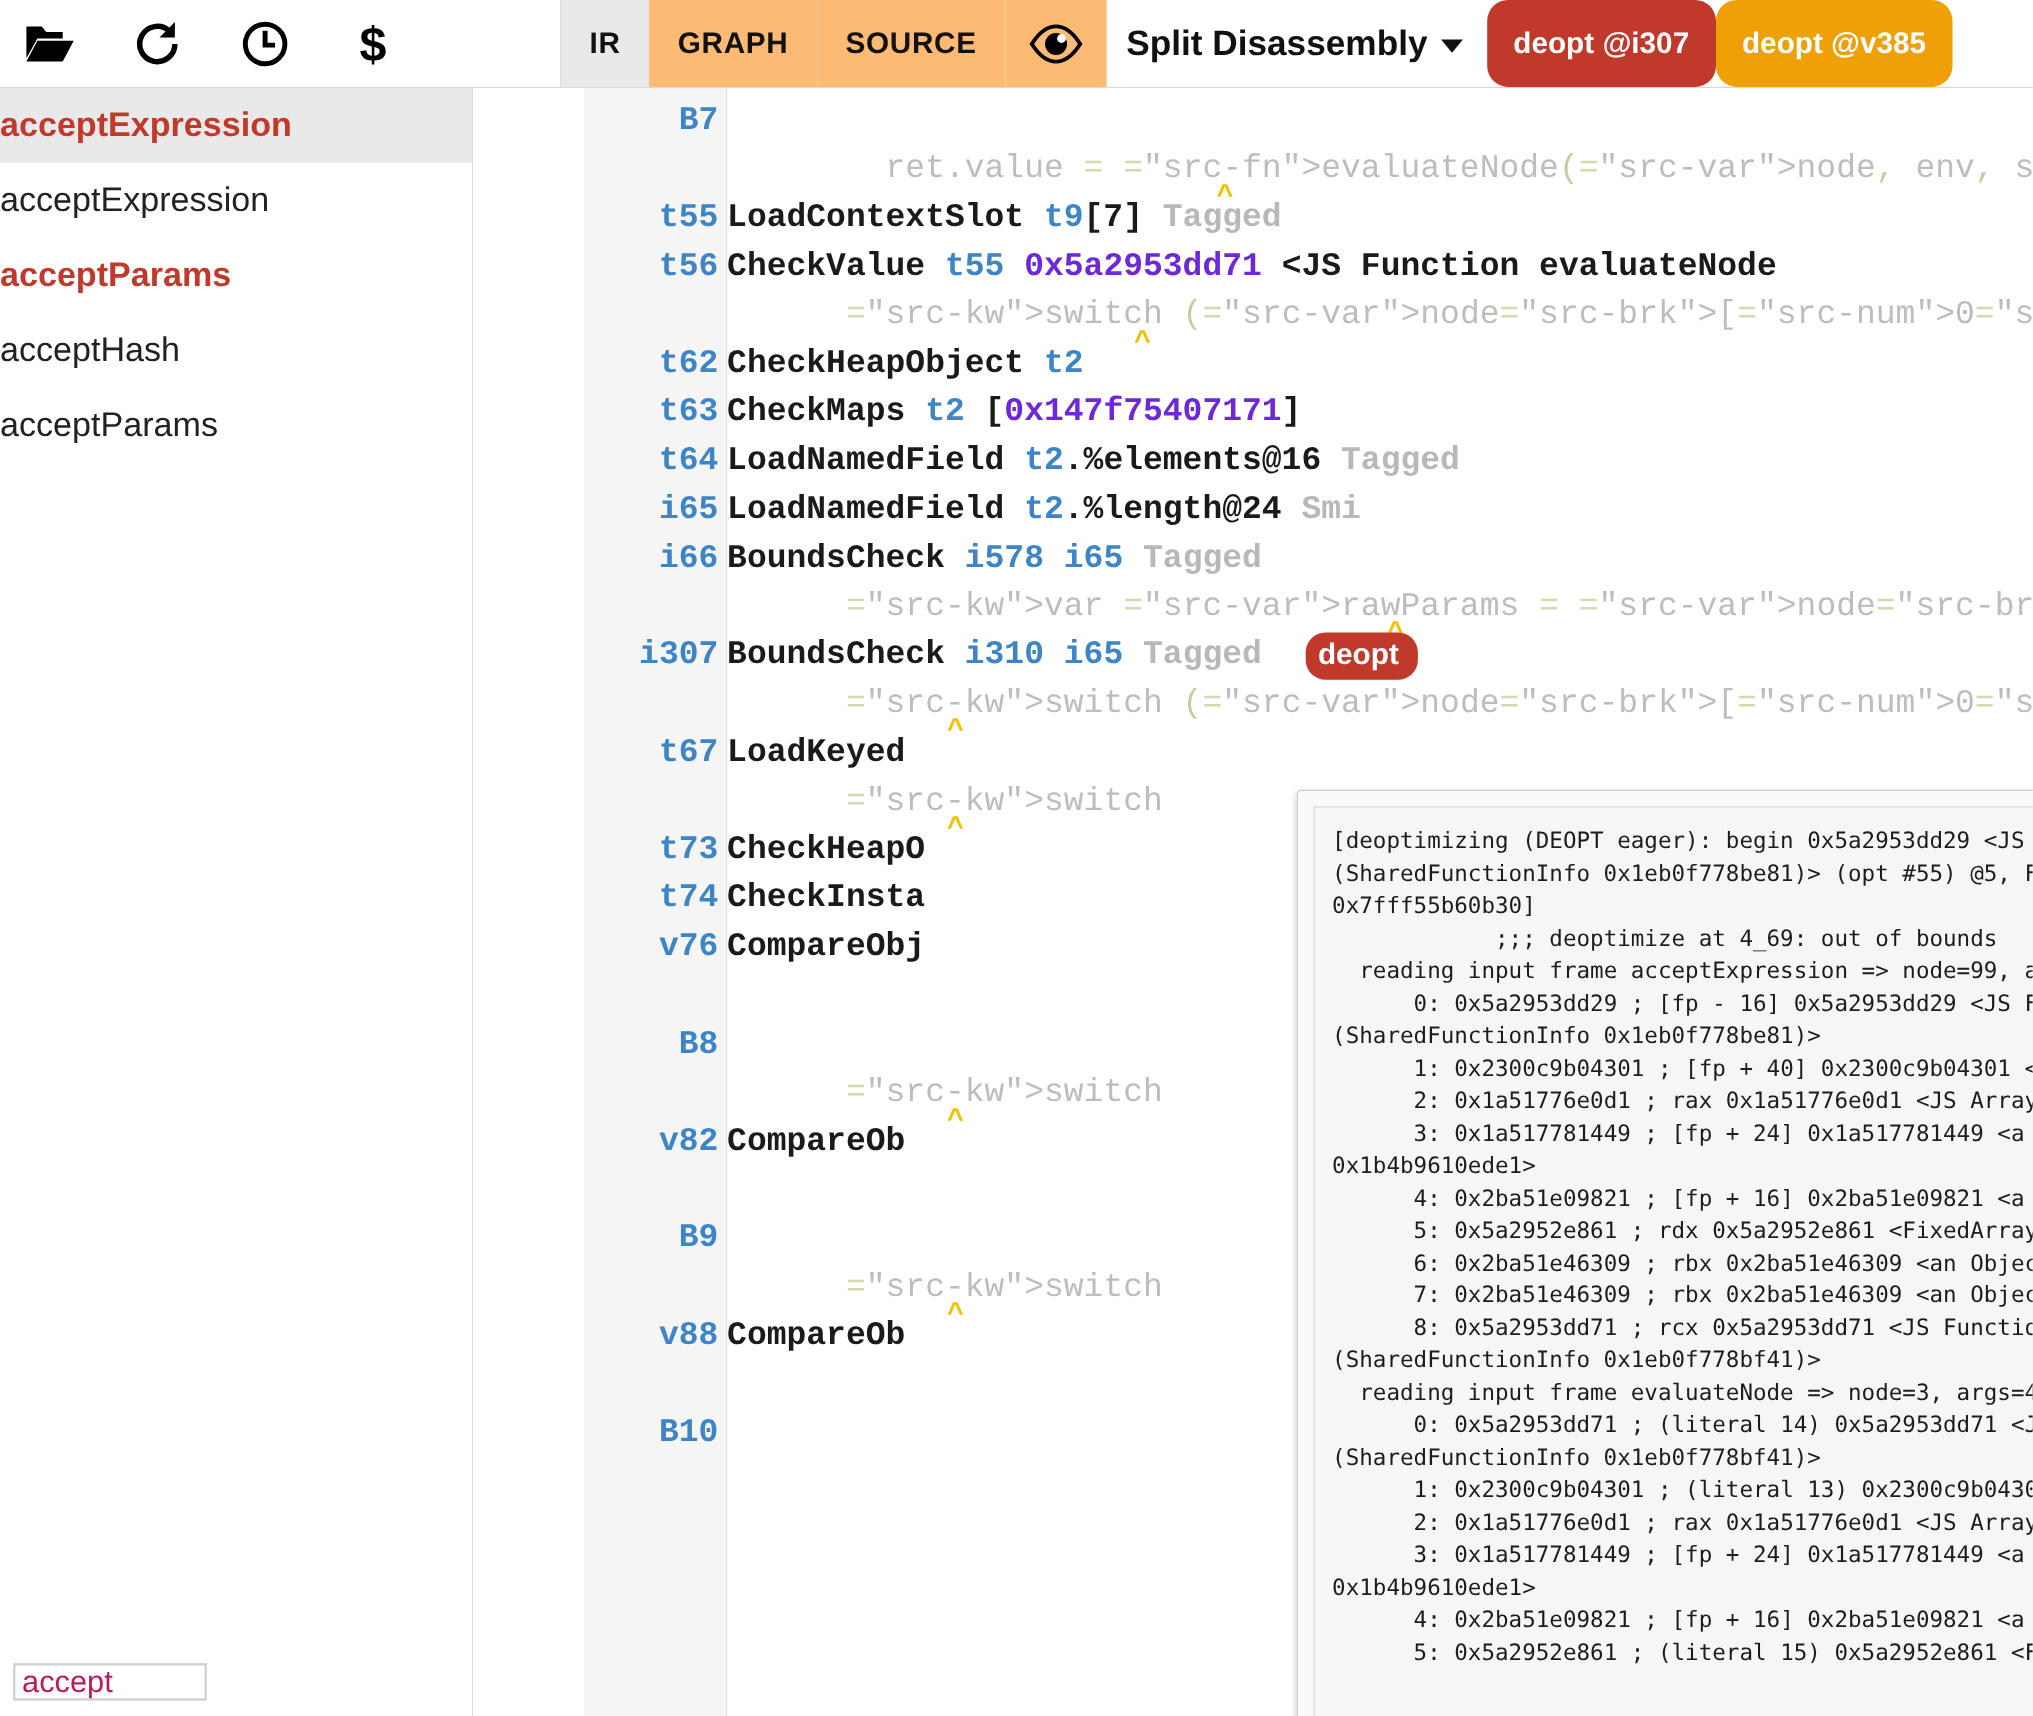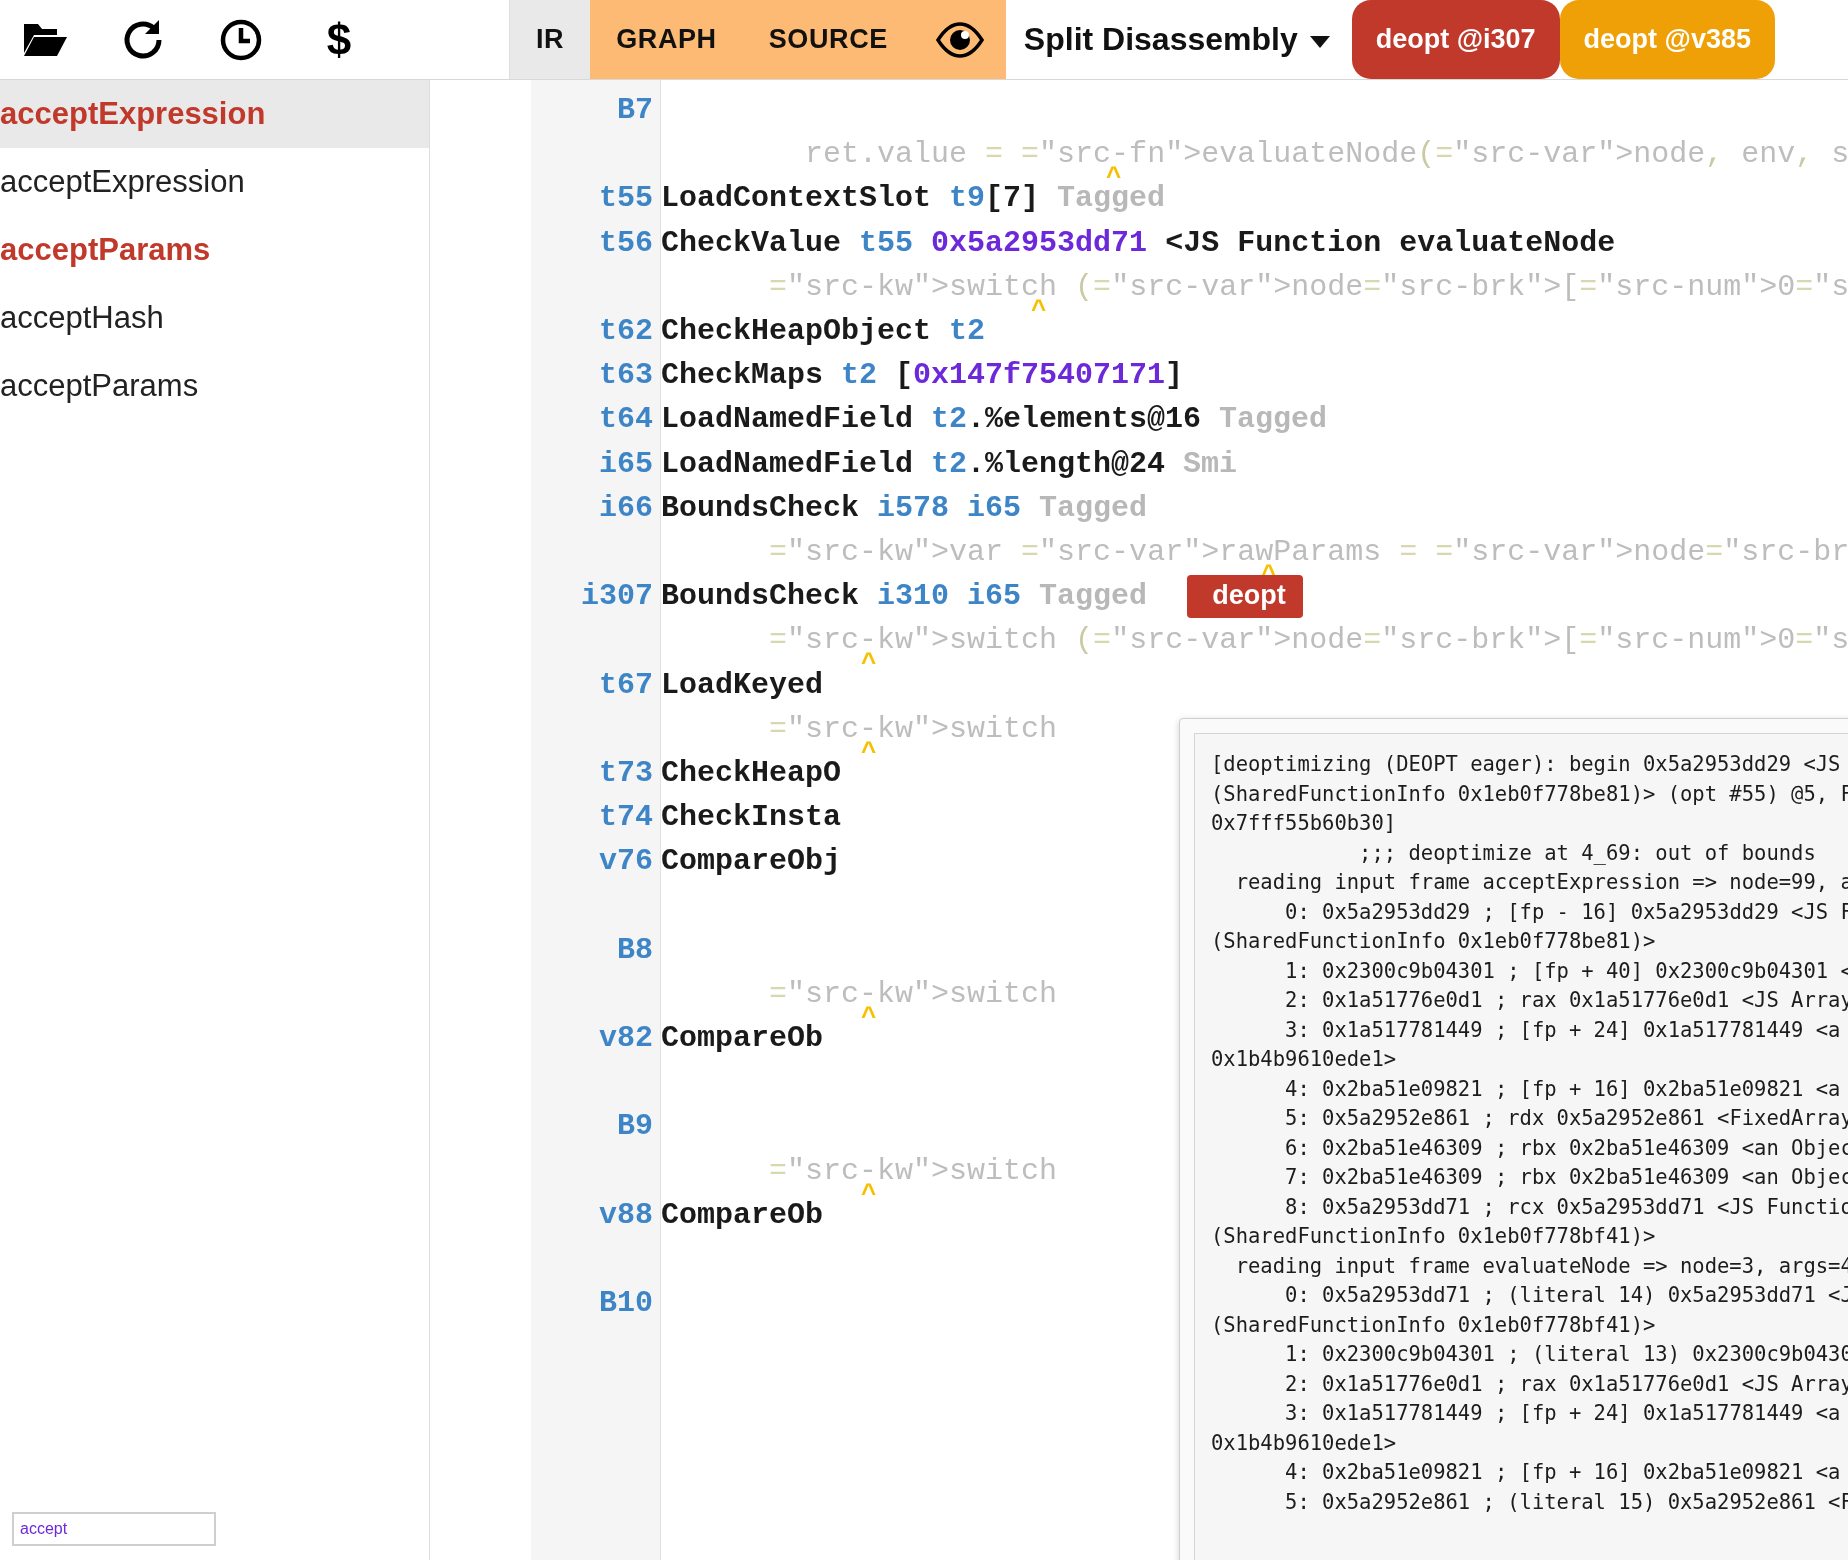--- a/index.html
+++ b/index.html
@@ -84,27 +84,27 @@
     white-space: nowrap;
     cursor: pointer;
   }
   .side-item.hot { color: #c0392b; font-weight: 700; }
   .side-item.sel { background: #e9e9e9; }
 
   .search-wrap {
     position: absolute; left: 12px; bottom: 14px; width: 204px;
   }
   .search-input {
-    width: 204px; height: 34px;
+    width: 176px; height: 34px;
     border: 2px solid #cfcfcf;
     background: #fff;
-    font-size: 16px;
+    font-size: 28px;
     font-family: "Liberation Sans", sans-serif;
     padding: 2px 6px;
-    color: #6d28d9;
+    color: #be185d;
     outline: none;
   }
 
   
   .codepane {
     position: absolute; top: 80px; left: 431px;
     width: 1417px; height: 1480px;
     background: #ffffff;
     overflow: hidden;
   }
@@ -153,22 +153,22 @@
     color:#f6c000; font-weight:700; font-size:26px;
     position:absolute; bottom:-22px;
   }
 
   
   .deopt-chip {
     display:inline-block;
     background:#c0392b; color:#fff;
     font-family:"Liberation Sans", sans-serif;
     font-weight:700; font-size:27px;
-    padding: 5px 17px 7px 25px;
-    border-radius: 4px;
+    padding: 5px 17px 7px 11px;
+    border-radius: 18px;
     margin-left: 40px;
     position: relative;
     vertical-align: middle;
     cursor: pointer;
   }
 
   
   .tooltip {
     position: absolute;
     left: 748px; top: 638px;

